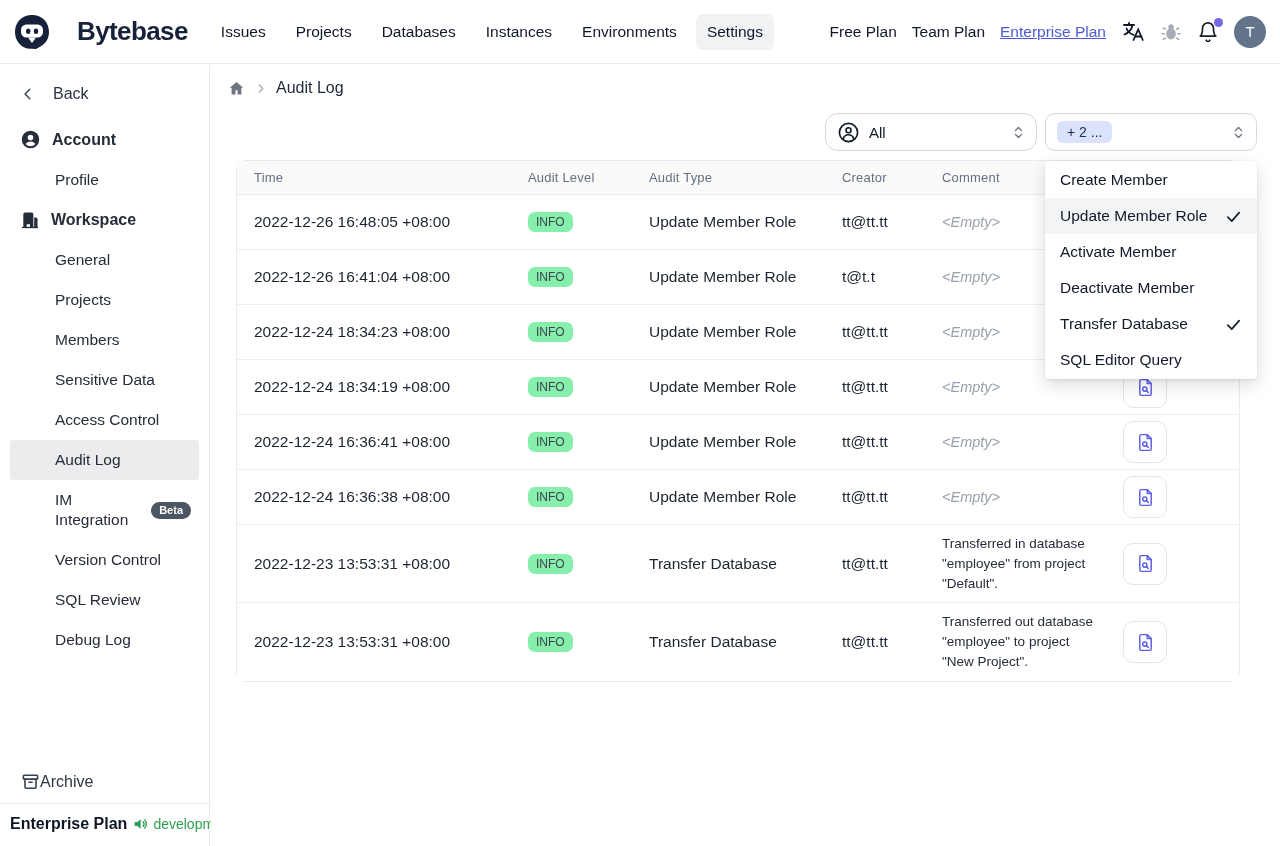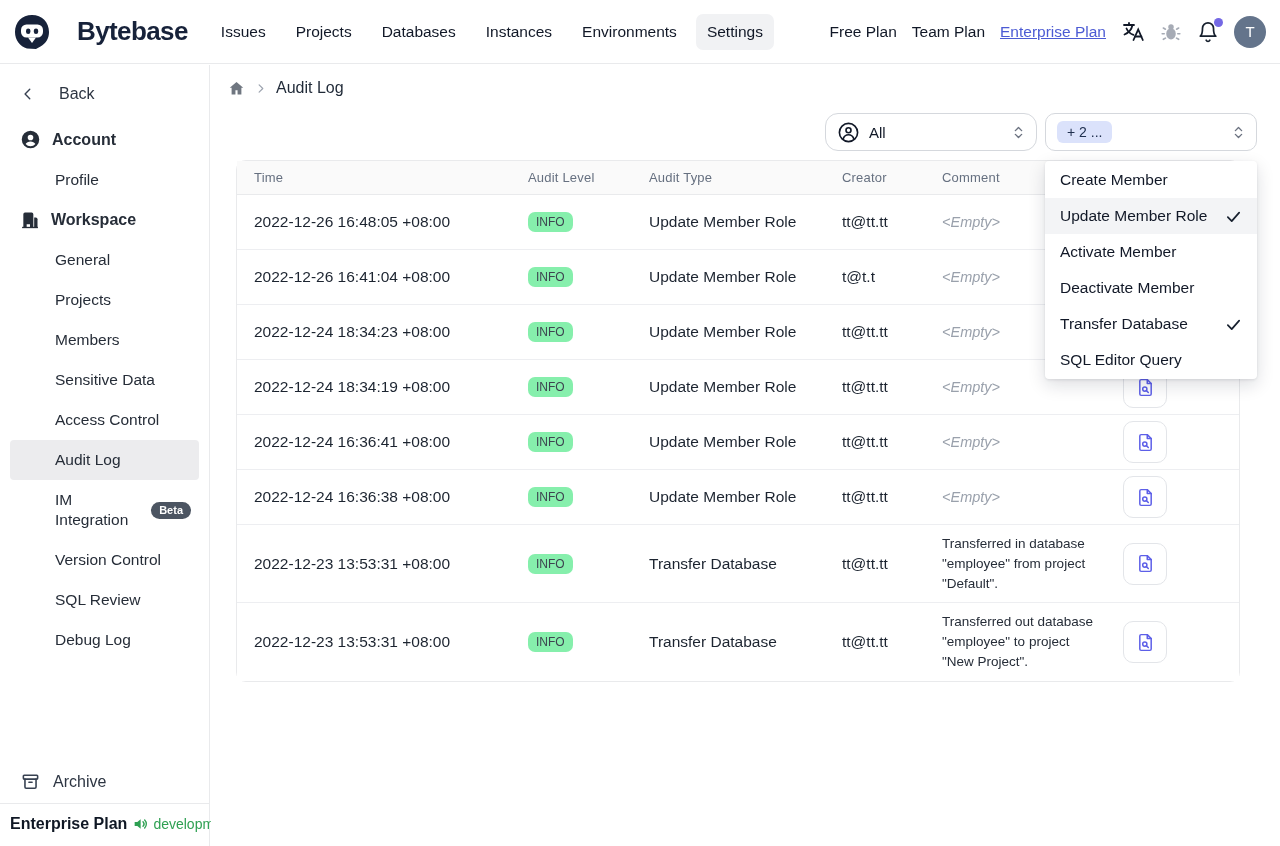--- a/index.html
+++ b/index.html
@@ -19,27 +19,27 @@
   .nav-link.active{background:#f1f2f4;border-radius:7px;}
   .nav-right{margin-left:auto;display:flex;align-items:center;gap:15px;justify-content:center;}
   .plan-link{font-size:15.5px;color:#111827;cursor:pointer;white-space:nowrap;}
   .plan-link.enterprise{color:#4c5bd4;text-decoration:underline;}
   .icon-wrap{position:relative;display:flex;align-items:center;justify-content:center;cursor:pointer;}
   .bell-dot{position:absolute;top:-3px;right:-4px;width:9px;height:9px;border-radius:50%;background:#7468e4;}
   .avatar{width:32px;height:32px;border-radius:50%;background:#64748b;color:#fff;display:flex;align-items:center;justify-content:center;font-size:15px;cursor:pointer;}
 
   
   .sidebar{position:absolute;top:65px;left:0;bottom:0;width:210px;border-right:1px solid #e9eaec;background:#fff;display:flex;flex-direction:column;padding-top:16px;}
-  .side-back{display:flex;align-items:center;gap:24px;padding:4px 10px 16px 21px;font-size:16px;color:#2d3542;cursor:pointer;}
+  .side-back{display:flex;align-items:center;gap:18px;padding:4px 10px 16px 21px;font-size:16px;color:#2d3542;cursor:pointer;}
   .side-header{display:flex;align-items:center;gap:11px;padding:10px 20px;font-size:16px;font-weight:600;color:#262d38;}
   .side-item{margin:0 10px;padding:10px 8px 10px 45px;font-size:15.5px;line-height:20px;color:#262d38;border-radius:4px;cursor:pointer;display:flex;align-items:center;}
   .side-item.active{background:#ececee;}
   .beta-badge{background:#4c5562;color:#fff;font-size:11px;font-weight:bold;padding:3px 8px;border-radius:9999px;margin-left:7px;line-height:1;}
   .side-spacer{flex:1;}
-  .side-archive{display:flex;align-items:center;gap:13px;padding:10px 21px 12px 21px;font-size:16px;color:#2d3542;cursor:pointer;}
+  .side-archive{display:flex;align-items:center;padding:10px 21px 12px 21px;font-size:16px;color:#2d3542;cursor:pointer;}
   .side-footer{border-top:1px solid #e9eaec;padding:11px 8px 13px 10px;display:flex;align-items:center;gap:5px;white-space:nowrap;}
   .footer-plan{font-weight:bold;font-size:16px;color:#0f1724;}
   .footer-env{color:#2ea052;font-size:14px;}
 
   
   .main{position:absolute;left:211px;top:65px;right:0;bottom:0;background:#fff;}
   .breadcrumb{display:flex;align-items:center;gap:10px;padding:13px 0 0 17px;height:33px;}
   .crumb-current{font-size:16px;color:#1f2937;cursor:pointer;}
 
   .filters{display:flex;justify-content:flex-end;gap:8px;margin:15px 23px 0 0;}

